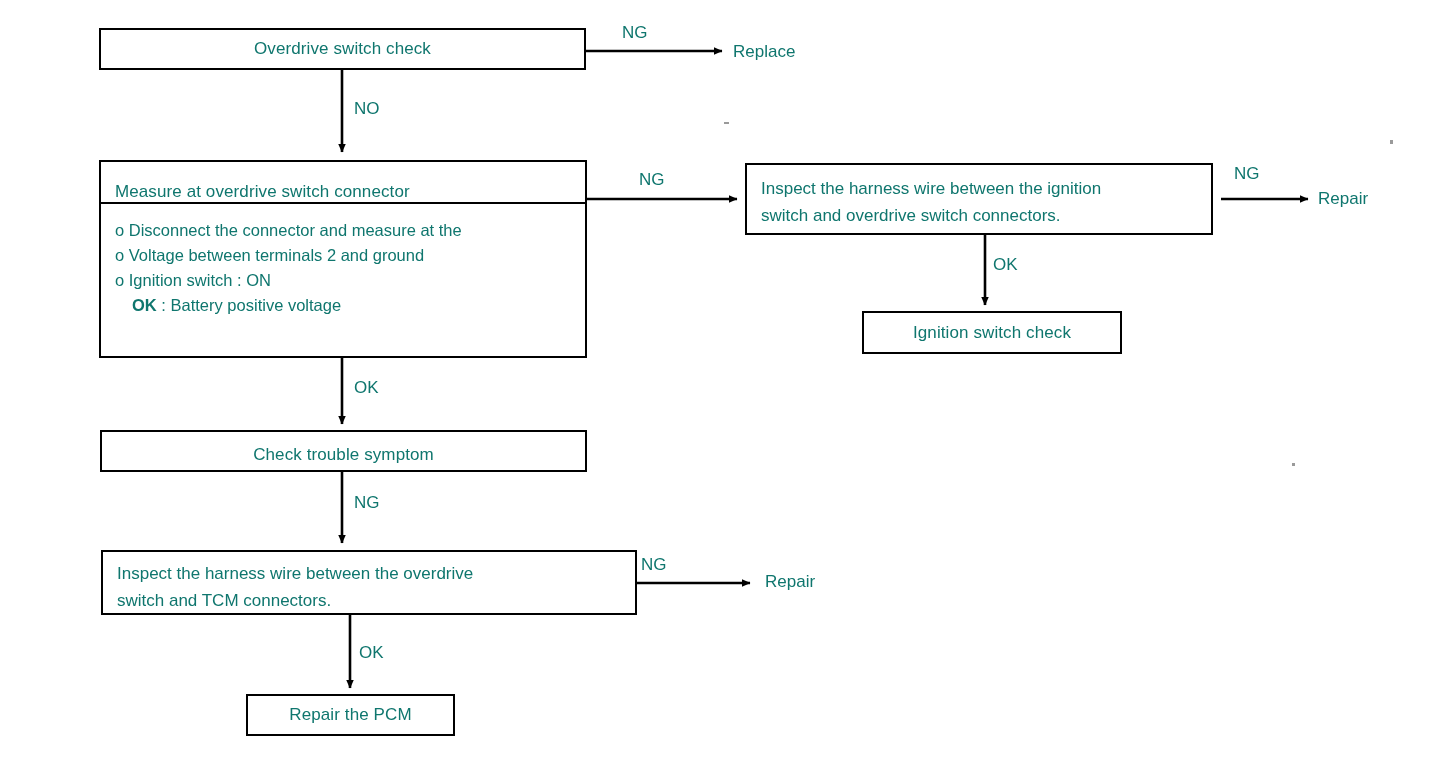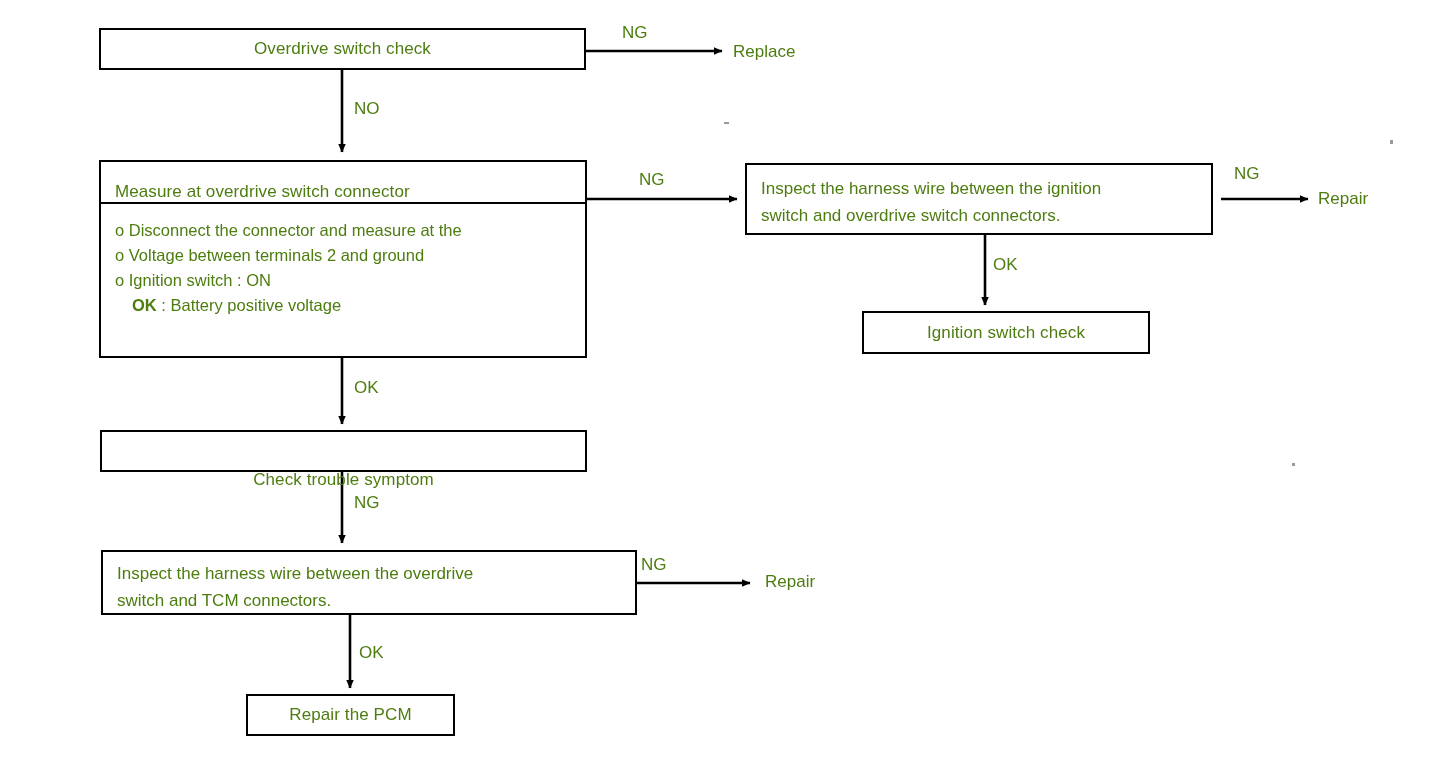--- a/index.html
+++ b/index.html
@@ -6,21 +6,21 @@
     margin: 0;
     padding: 0;
     background: #ffffff;
   }
   #canvas {
     position: relative;
     width: 1440px;
     height: 780px;
     background: #ffffff;
     font-family: "Liberation Sans", sans-serif;
-    color: #4d7c0f;
+    color: #0f766e;
     overflow: hidden;
   }
   .box {
     position: absolute;
     border: 2px solid #000000;
     background: #ffffff;
     box-sizing: border-box;
   }
   .box-title {
     position: absolute;
@@ -155,42 +155,42 @@
     <div class="divider" style="top:40px;"></div>
     <div class="body-text" style="top:56px;">
       <span class="body-line">o Disconnect the connector and measure at the</span>
       <span class="body-line">o Voltage between terminals 2 and ground</span>
       <span class="body-line">o Ignition switch : ON</span>
       <span class="body-line indent" style="padding-left:17px;"><span class="bold">OK</span><span> : Battery positive voltage</span></span>
     </div>
   </div>
 
   <div class="box" style="left:100px; top:430px; width:487px; height:42px;">
-    <div class="box-title title-center" style="top:0; height:46px;margin-top:25px;">Check trouble symptom</div>
+    <div class="box-title title-center" style="top:0; height:46px;">Check trouble symptom</div>
   </div>
 
   <div class="box" style="left:101px; top:550px; width:536px; height:65px;">
     <div class="wraptext" style="top:8px;">
       <span class="body-line">Inspect the harness wire between the overdrive</span>
       <span class="body-line">switch and TCM connectors.</span>
     </div>
   </div>
 
   <div class="box" style="left:246px; top:694px; width:209px; height:42px;">
     <div class="box-title title-center" style="top:0; height:38px;">Repair the PCM</div>
   </div>
 
   <div class="box" style="left:745px; top:163px; width:468px; height:72px;">
     <div class="wraptext" style="top:10px;">
       <span class="body-line">Inspect the harness wire between the ignition</span>
       <span class="body-line">switch and overdrive switch connectors.</span>
     </div>
   </div>
 
-  <div class="box" style="left:862px; top:311px; width:288px; height:43px;">
+  <div class="box" style="left:862px; top:311px; width:260px; height:43px;">
     <div class="box-title title-center" style="top:0; height:39px;">Ignition switch check</div>
   </div>
 
   <div class="edge-label" style="left:622px; top:23px;">NG</div>
 
   <div class="edge-label" style="left:354px; top:99px;">NO</div>
 
   <div class="edge-label" style="left:639px; top:170px;">NG</div>
 
   <div class="edge-label" style="left:354px; top:378px;">OK</div>

